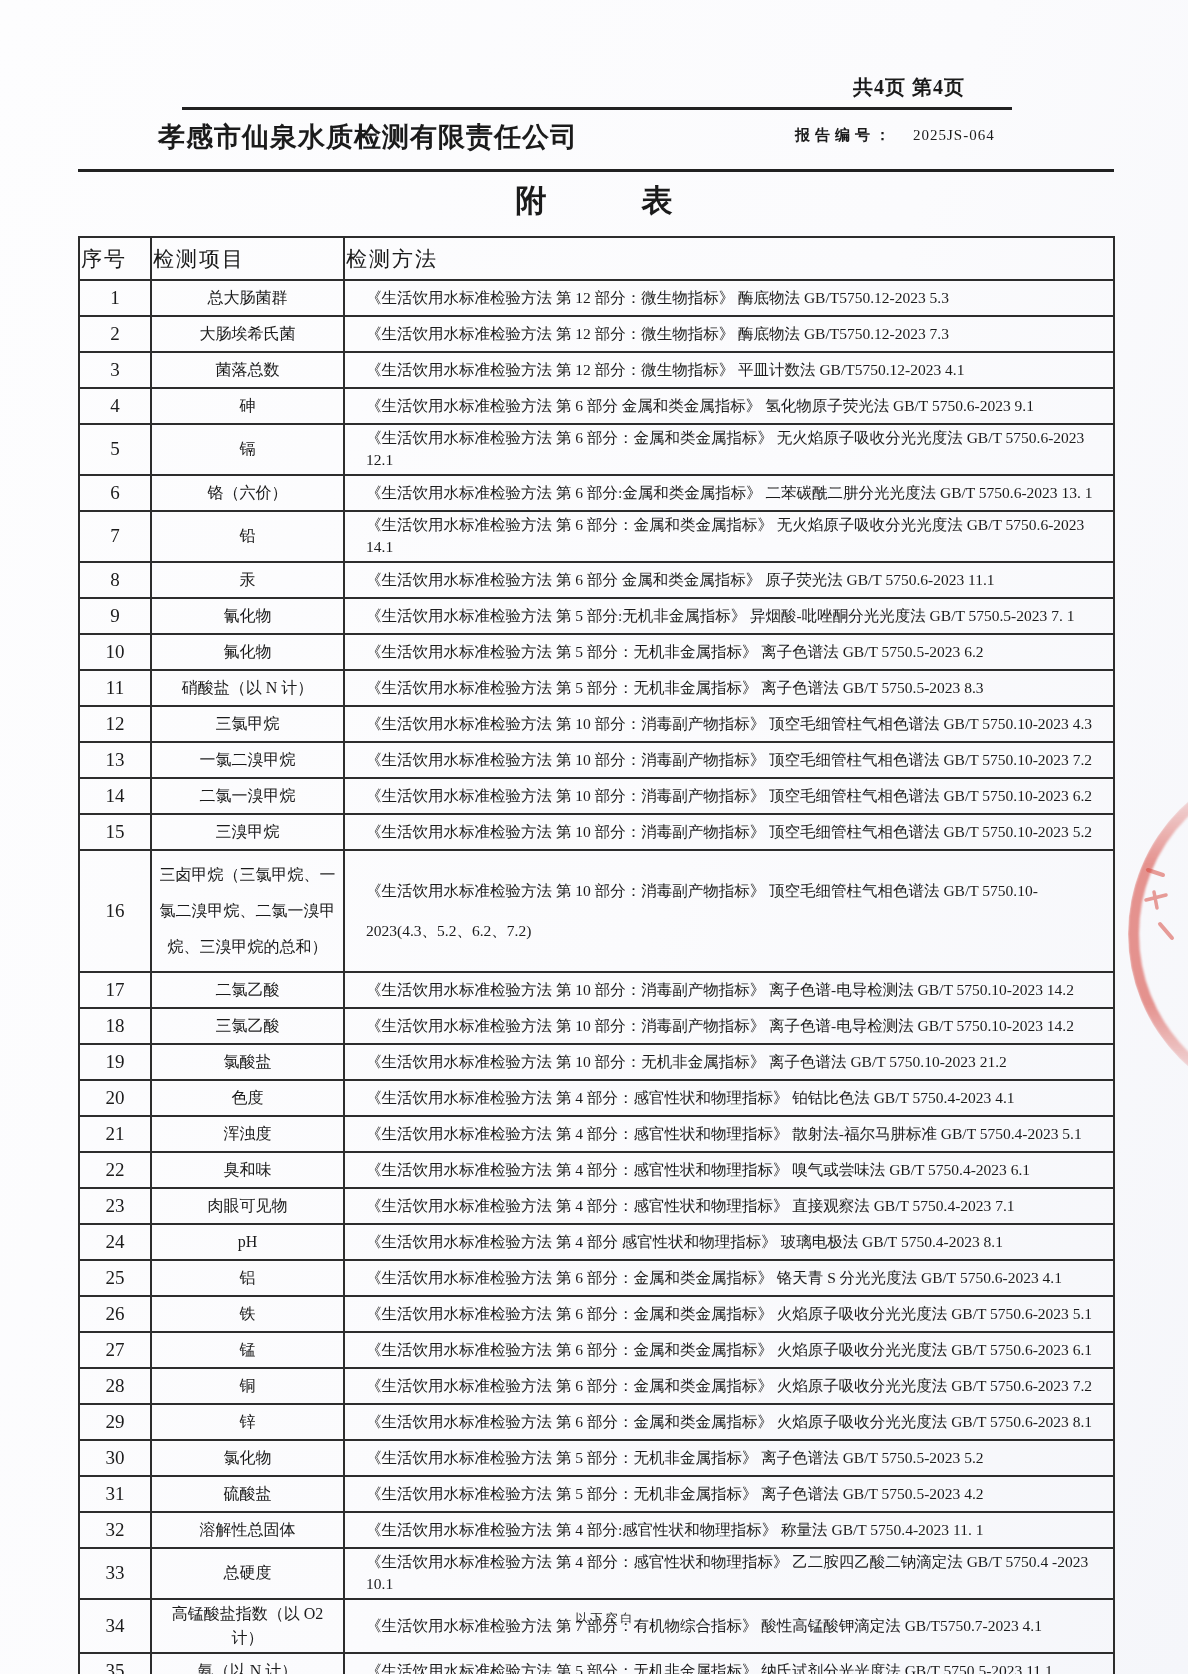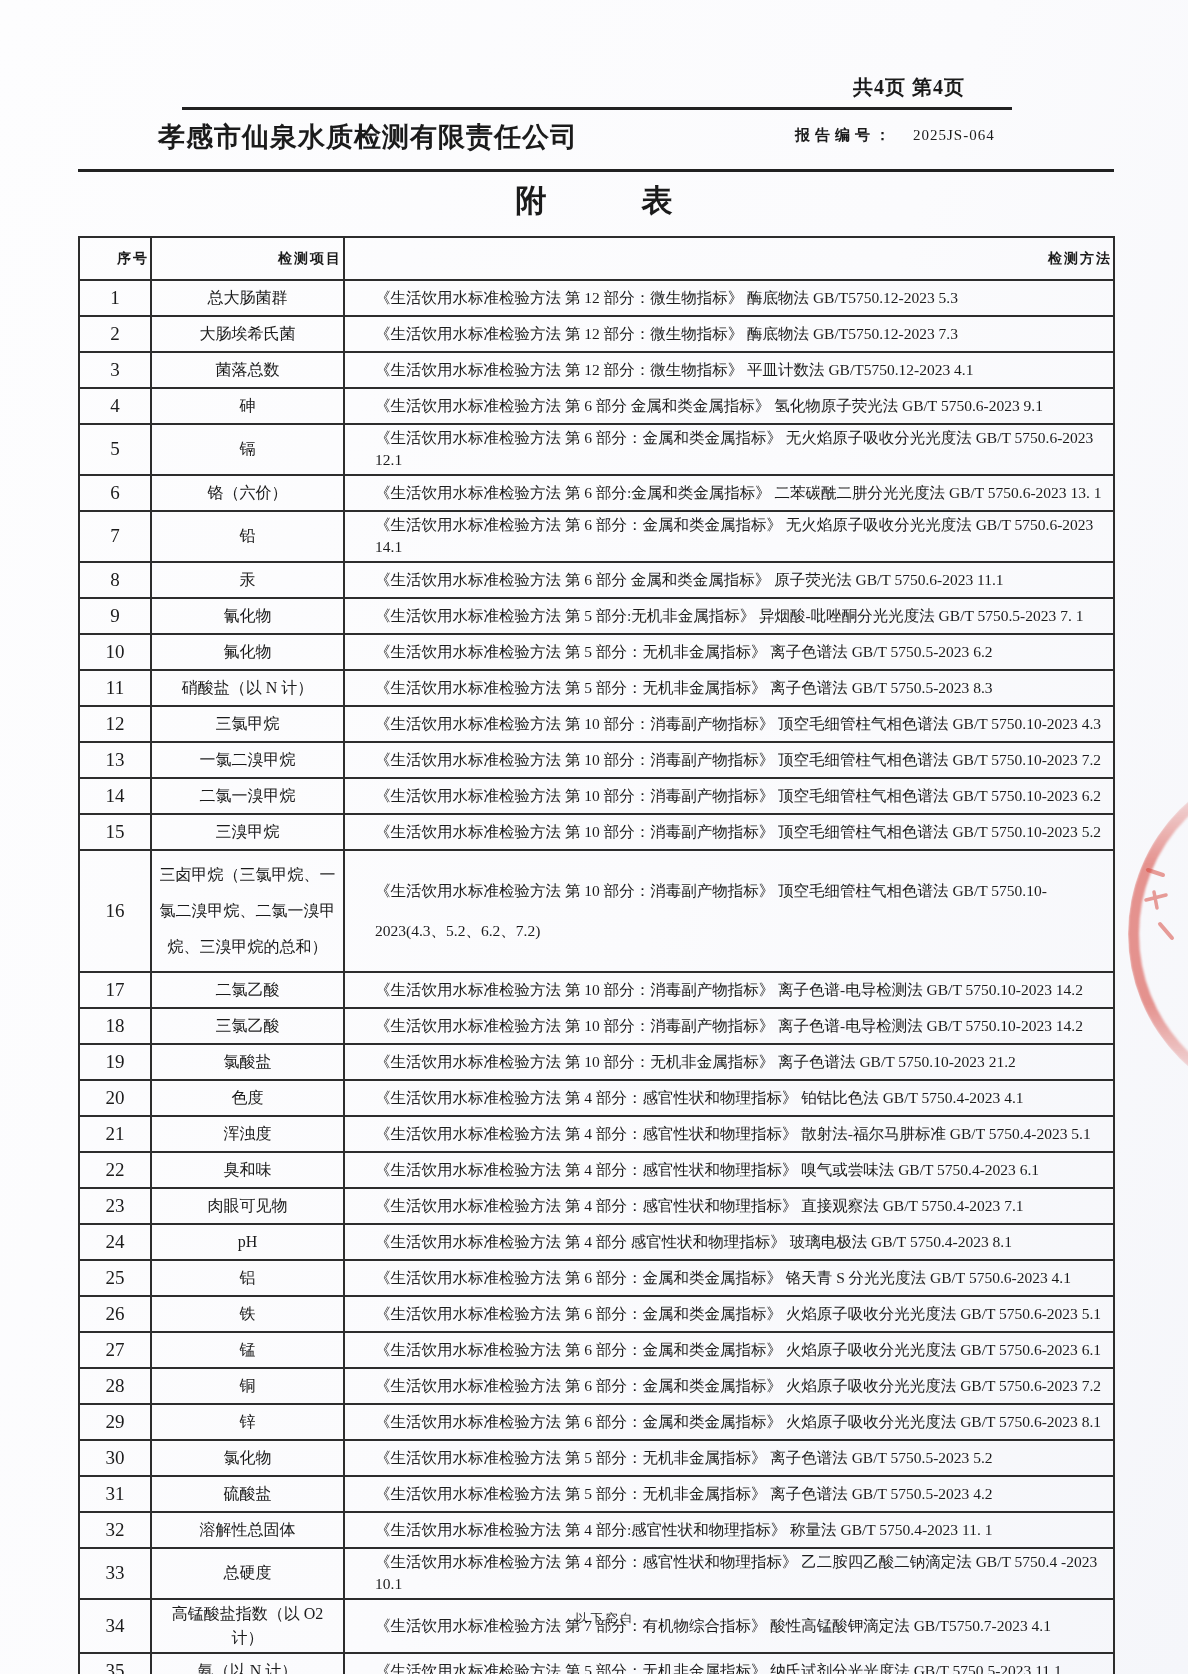--- a/index.html
+++ b/index.html
@@ -39,29 +39,29 @@
   }
   table.method-table col.w-no{width:72px;}
   table.method-table col.w-item{width:193px;}
   table.method-table col.w-method{width:770px;}
   table.method-table th,table.method-table td{
     border:2px solid #2d2d2d;
     vertical-align:middle;
     overflow:hidden;
   }
   table.method-table th{
-    height:39px;font-size:14px;font-weight:bold;
-    text-align:right;letter-spacing:2px;
+    height:39px;font-size:21px;font-weight:normal;
+    text-align:left;letter-spacing:2px;
   }
   table.method-table td{height:30px;}
   td.c-no{text-align:center;font-size:19px;}
   td.c-item{text-align:center;font-size:16px;padding:2px 2px;line-height:1.5;}
   td.c-method{
     text-align:left;font-size:15.5px;
-    padding:2px 10px 2px 30px;line-height:1.45;
+    padding:2px 10px 2px 21px;line-height:1.45;
   }
   tr.tall td.c-item{line-height:2.25;padding:6px 2px;}
   tr.tall td.c-method{line-height:2.6;margin-left:40px;}
   .footer-note{
     position:absolute;left:78px;top:1610px;width:1055px;
     text-align:center;font-size:12px;letter-spacing:3px;
   }
   
   .stamp-arc{
     position:absolute;

